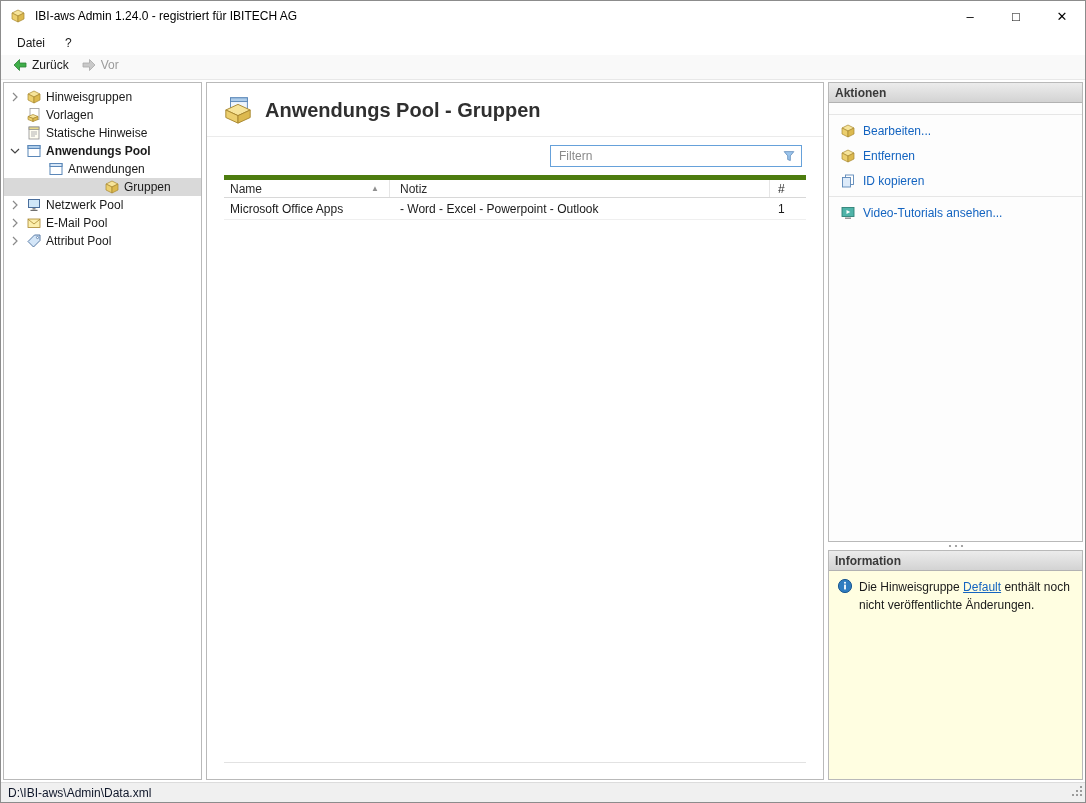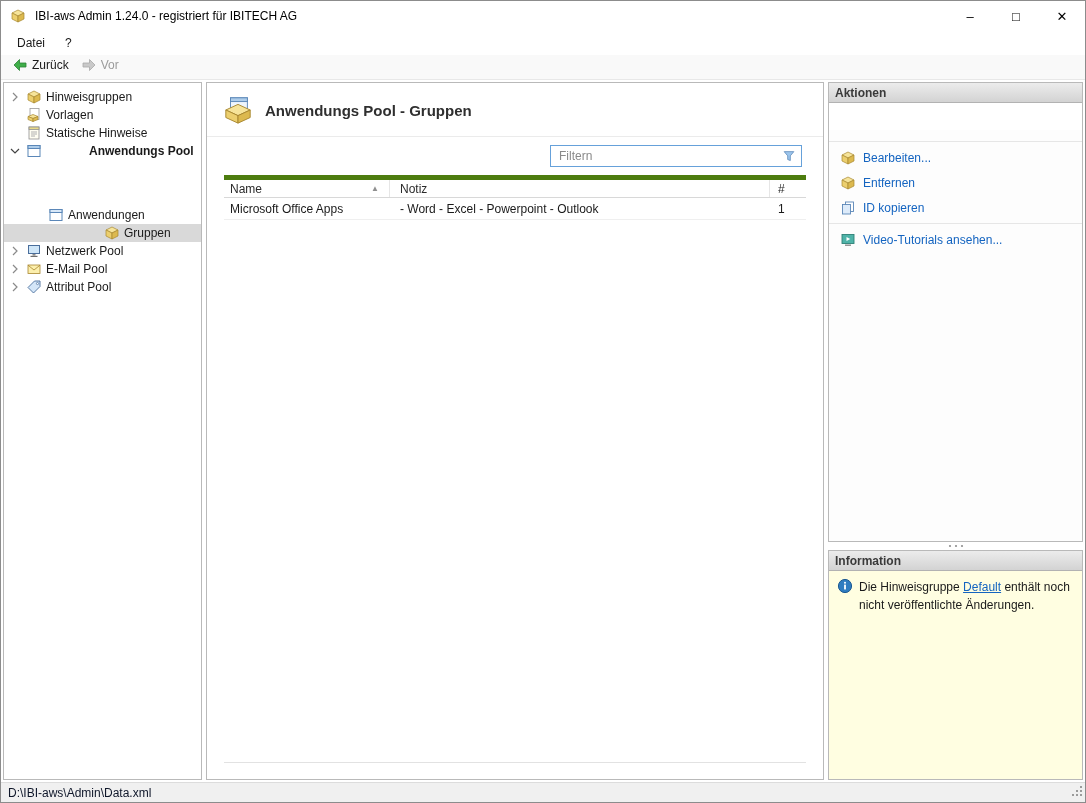--- a/index.html
+++ b/index.html
@@ -31,50 +31,50 @@
   .content { flex: 1; display: flex; padding: 2px; gap: 4px; min-height: 0; background: #fff; }
   .panel { border: 1px solid #b9b9b9; background: #fff; display: flex; flex-direction: column; min-height: 0; }
   .panel-header { flex: 0 0 20px; background: linear-gradient(#ececec, #d3d3d3); border-bottom: 1px solid #b2b2b2; display: flex; align-items: center; padding-left: 6px; font-weight: bold; color: #3a3a3a; }
 
   
   .nav-panel { width: 199px; flex: 0 0 199px; }
   .tree { padding-top: 5px; flex: 1; }
   .tree-item { height: 18px; display: flex; align-items: center; gap: 4px; padding-left: 4px; cursor: default; }
   .expander { width: 14px; height: 14px; flex: 0 0 14px; display: flex; align-items: center; justify-content: center; }
   .spacer14 { width: 14px; flex: 0 0 14px; }
-  .tree-item.lvl1 { padding-left: 44px; margin-top: 46px; }
+  .tree-item.lvl1 { padding-left: 44px; }
   .tree-item.lvl2 { padding-left: 100px; }
   .tree-item.selected { background: #d9d9d9; }
-  .tree-item.bold .tlabel { font-weight: bold; margin-left: 43px; }
+  .tree-item.bold .tlabel { font-weight: bold; }
   .i16 { width: 16px; height: 16px; flex: 0 0 16px; }
 
   
   .main-panel { flex: 1; }
   .main-head { display: flex; align-items: center; gap: 12px; padding: 12px 14px 11px 16px; border-bottom: 1px solid #ebebeb; }
-  .main-title { font-size: 15px; font-weight: 600; color: #2f2f2f; }
+  .main-title { font-size: 20px; font-weight: 600; color: #2f2f2f; }
   .filter-row { display: flex; justify-content: flex-end; padding: 8px 21px 6px; }
   .filter-box { width: 252px; height: 22px; border: 1px solid #66a1da; display: flex; align-items: center; background: #fff; }
   .filter-input { flex: 1; min-width: 0; border: 0; outline: 0; height: 100%; padding: 0 8px; font: inherit; color: #ec4899; background: transparent; }
   .filter-input::placeholder { color: #8a8a8a; }
   .funnel { margin-right: 5px; display: flex; }
 
   
   .table-wrap { margin: 2px 17px 16px; flex: 1; display: flex; flex-direction: column; border-bottom: 1px solid #e2e2e2; min-height: 0; }
   .thead { flex: 0 0 23px; display: flex; align-items: stretch; border-top: 5px solid #4d7c0f; border-bottom: 1px solid #d8d8d8; color: #2a2a2a; }
   .tcol-name { width: 166px; flex: 0 0 166px; display: flex; align-items: center; padding-left: 6px; }
   .tcol-notiz { flex: 1; display: flex; align-items: center; padding-left: 10px; }
   .tcol-count { width: 36px; flex: 0 0 36px; display: flex; align-items: center; padding-left: 8px; }
   .thead .tcol-name, .thead .tcol-notiz { border-right: 1px solid #e6e6e6; }
   .sort-arrow { margin-left: auto; margin-right: 10px; font-size: 8px; color: #8f8f8f; }
   .trow { flex: 0 0 22px; display: flex; align-items: stretch; border-bottom: 1px solid #efefef; }
   .tbody-fill { flex: 1; }
 
   
   .right-col { width: 255px; flex: 0 0 255px; display: flex; flex-direction: column; min-height: 0; }
-  .actions-panel { flex: 1; gap: 27px; }
+  .actions-panel { flex: 1; }
   .actions-body { flex: 1; padding-top: 8px; background: #fdfdfd; }
   .action-item { height: 25px; display: flex; align-items: center; gap: 7px; padding-left: 11px; color: #1464c0; cursor: pointer; }
   .action-sep { border-top: 1px solid #e6e6e6; margin: 3px 0; }
   .splitter { flex: 0 0 8px; display: flex; align-items: center; justify-content: center; cursor: row-resize; }
   .info-panel { flex: 0 0 230px; }
   .info-body { flex: 1; background: #fffee1; padding: 7px 8px; display: flex; gap: 6px; align-items: flex-start; }
   .info-icon { flex: 0 0 16px; }
   .info-text { line-height: 1.5; color: #1a1a1a; }
   .info-link { color: #1464c0; text-decoration: underline; cursor: pointer; }
 

